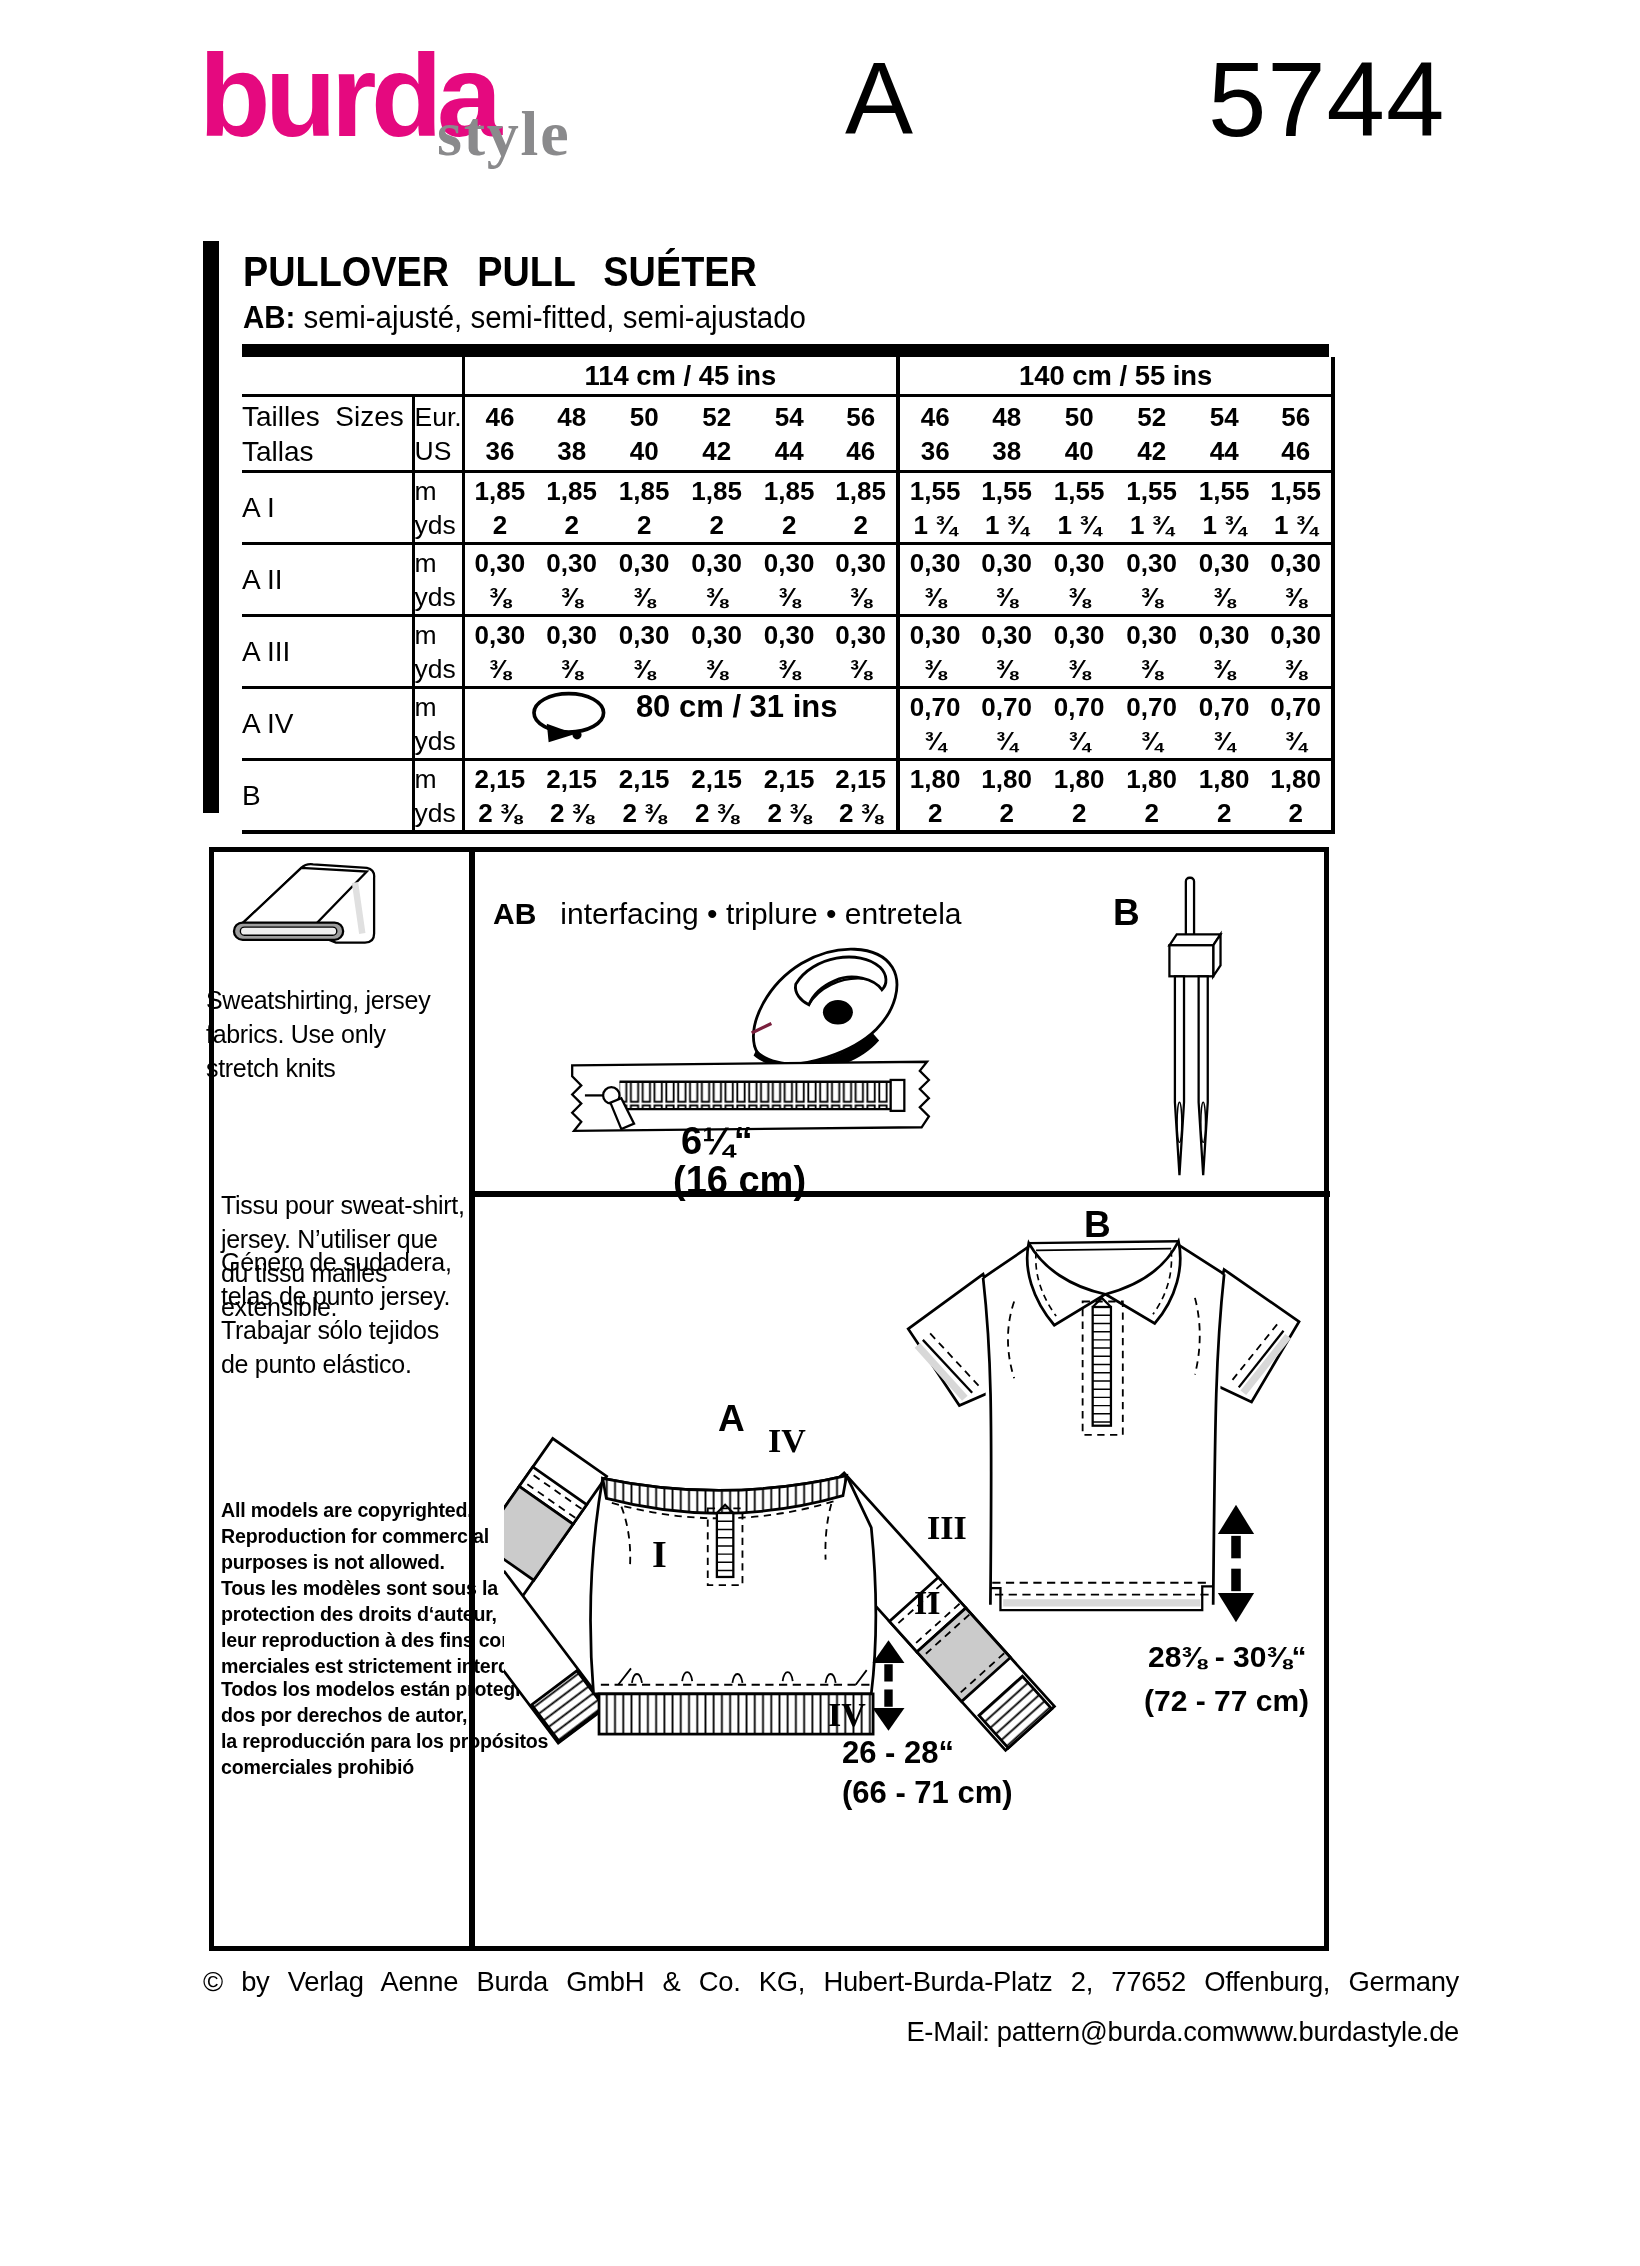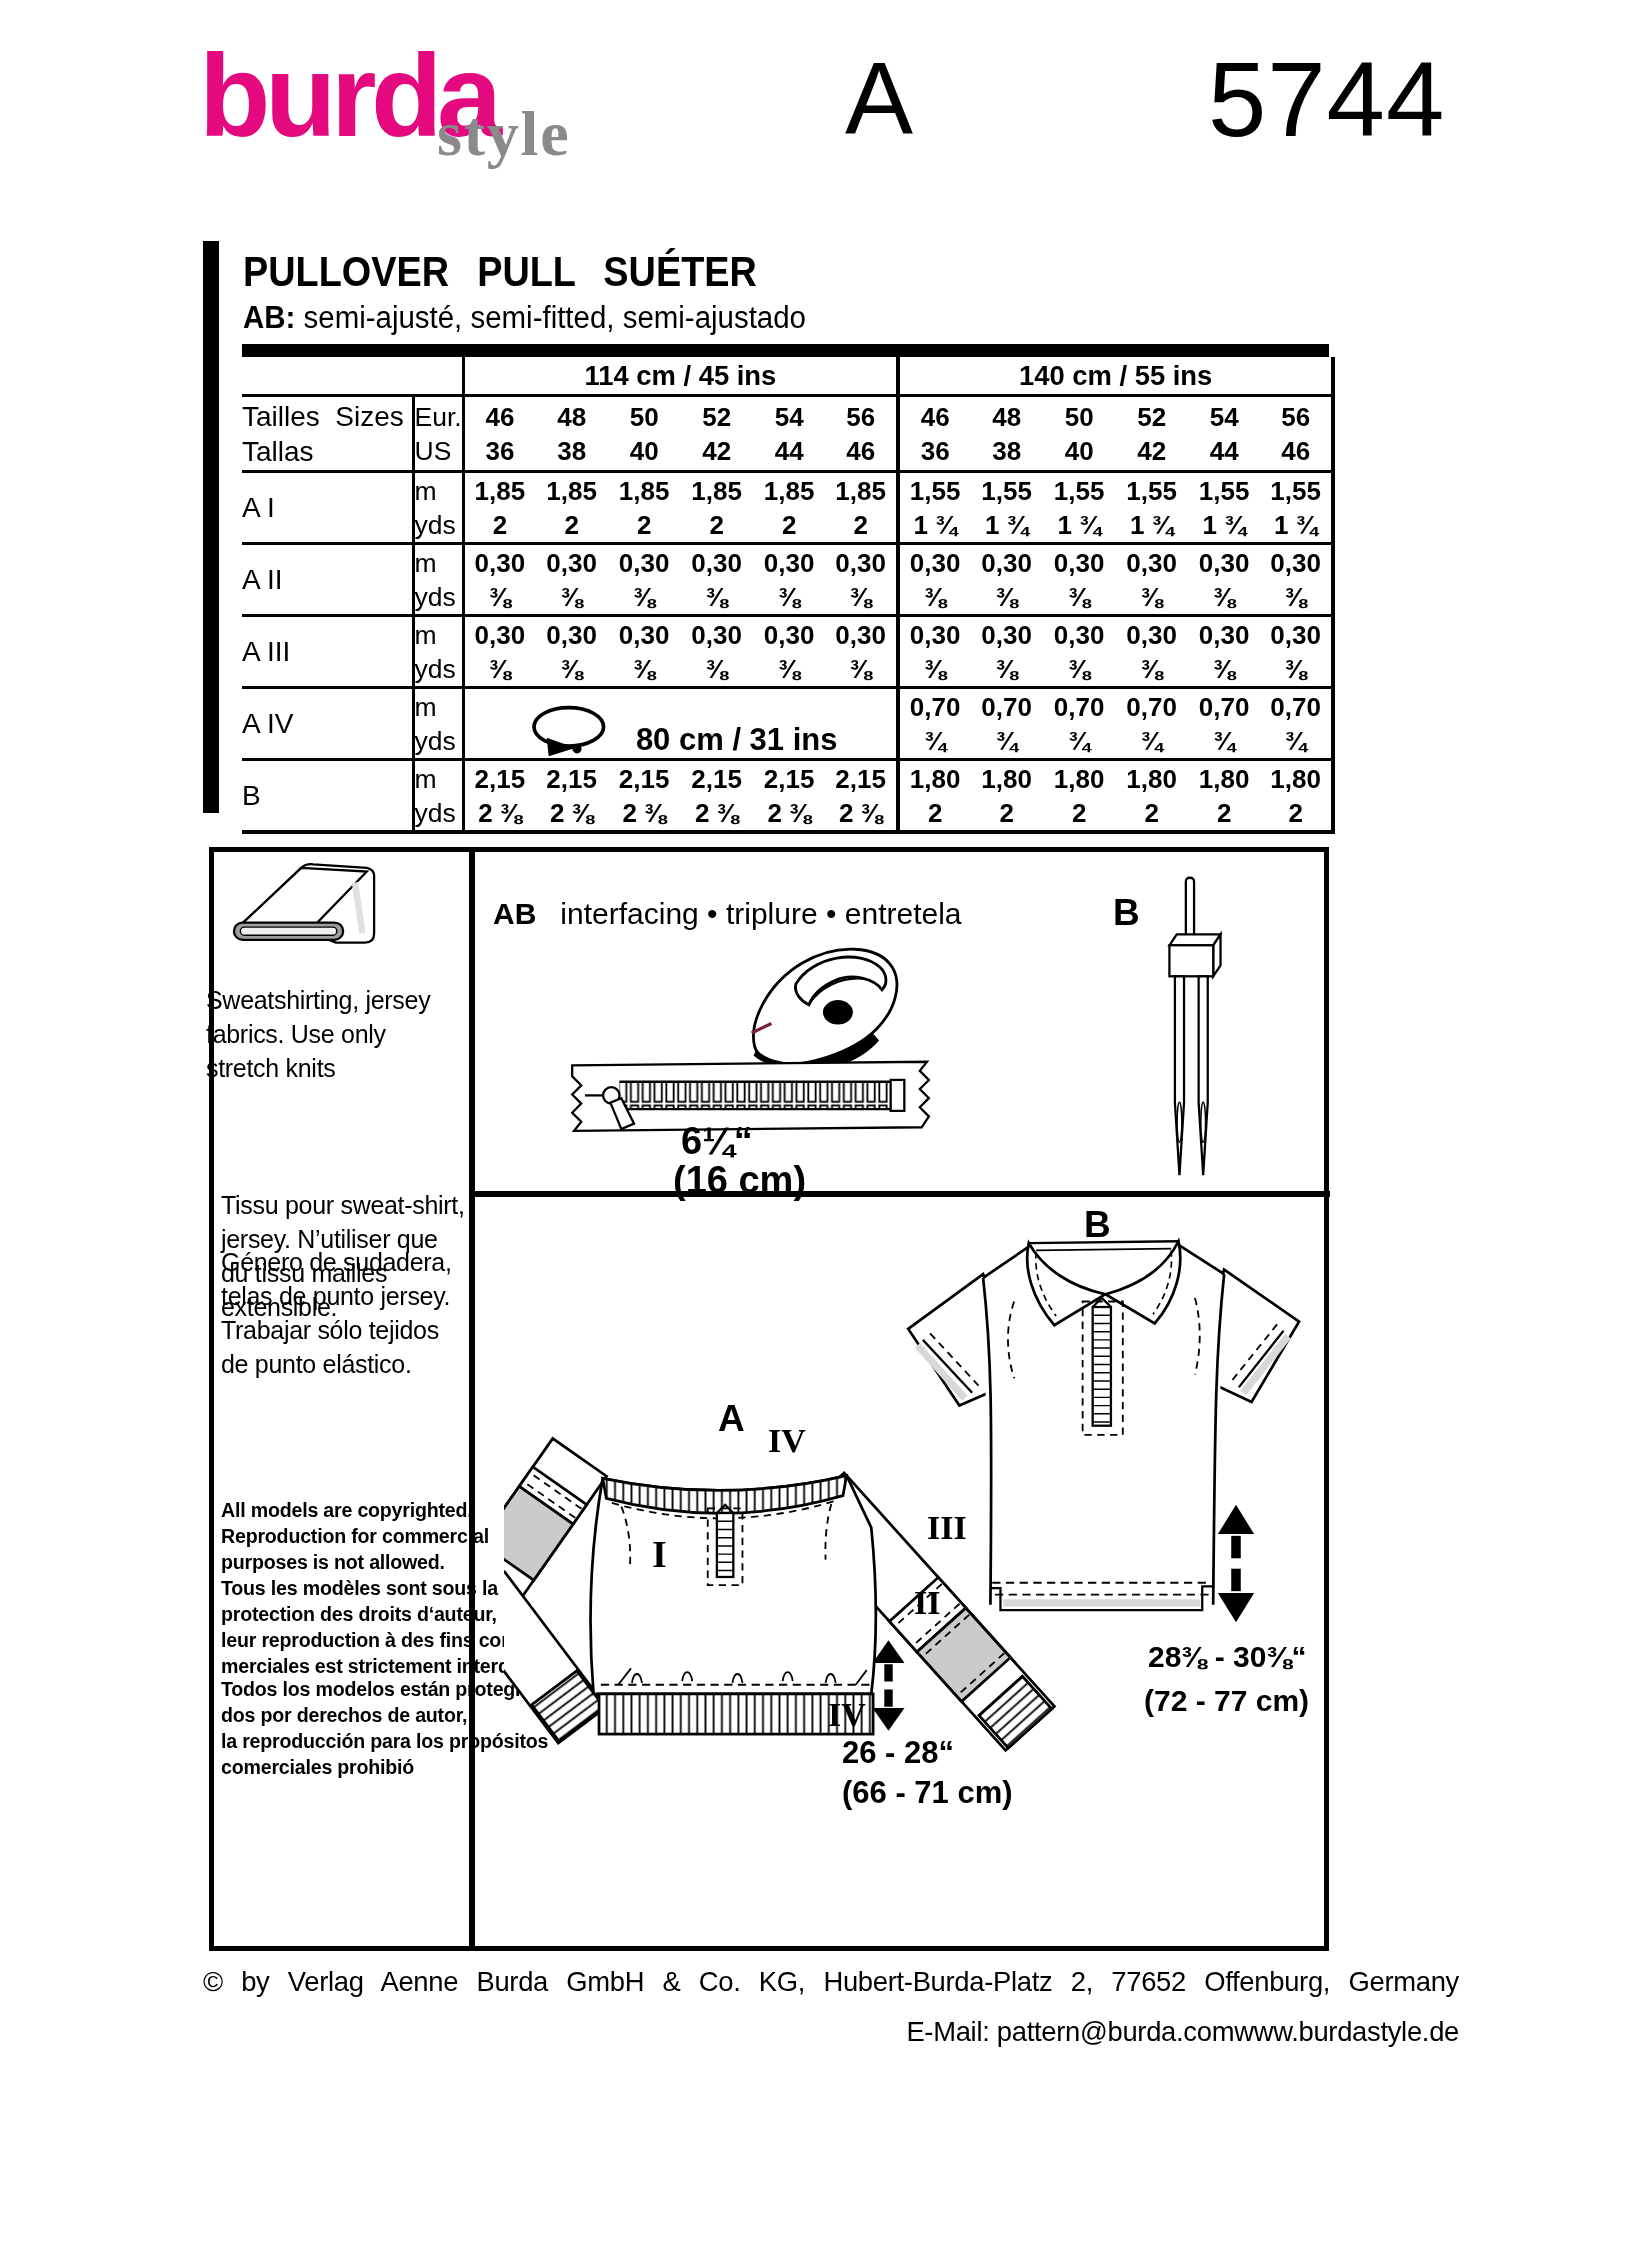--- a/index.html
+++ b/index.html
@@ -28,21 +28,21 @@
   td.group-header{font-weight:bold;font-size:27.4px;text-align:center;height:37px;}
   td.bt{border-top:3.7px solid #000;}
   td.bl4{border-left:3.7px solid #000;}
   td.bl5{border-left:4.6px solid #000;}
   td.br5{border-right:4.6px solid #000;}
   td.label-cell{font-size:28px;text-align:left;padding-left:11px;white-space:pre;line-height:35px;}
   td.unit-cell{font-size:26.5px;padding-right:6.4px;white-space:pre-line;line-height:34px;}
   td.num-cell{font-weight:bold;font-size:26px;text-align:center;white-space:pre-line;line-height:34px;}
   td.h80{height:73px;} td.h75{height:69px;}
   td.special-cell{height:69px;}
-  .elastic-wrap{display:flex;align-items:flex-end;justify-content:center;gap:25.6px;height:100%;}
+  .elastic-wrap{display:flex;align-items:flex-start;justify-content:center;gap:25.6px;height:100%;}
   .elastic-text{font-weight:bold;font-size:31px;}
 
   
   .panel-outer{border:5.5px solid #000;box-sizing:border-box;}
   .divider{background:#000;}
 
   .fabric-text{font-size:25px;line-height:34px;white-space:pre-line;letter-spacing:-0.3px;}
   .copy-text{font-size:19.6px;font-weight:bold;line-height:26px;white-space:pre-line;letter-spacing:-0.2px;}
 
   .notions-line{font-size:30px;white-space:nowrap;margin-top:13px;}

